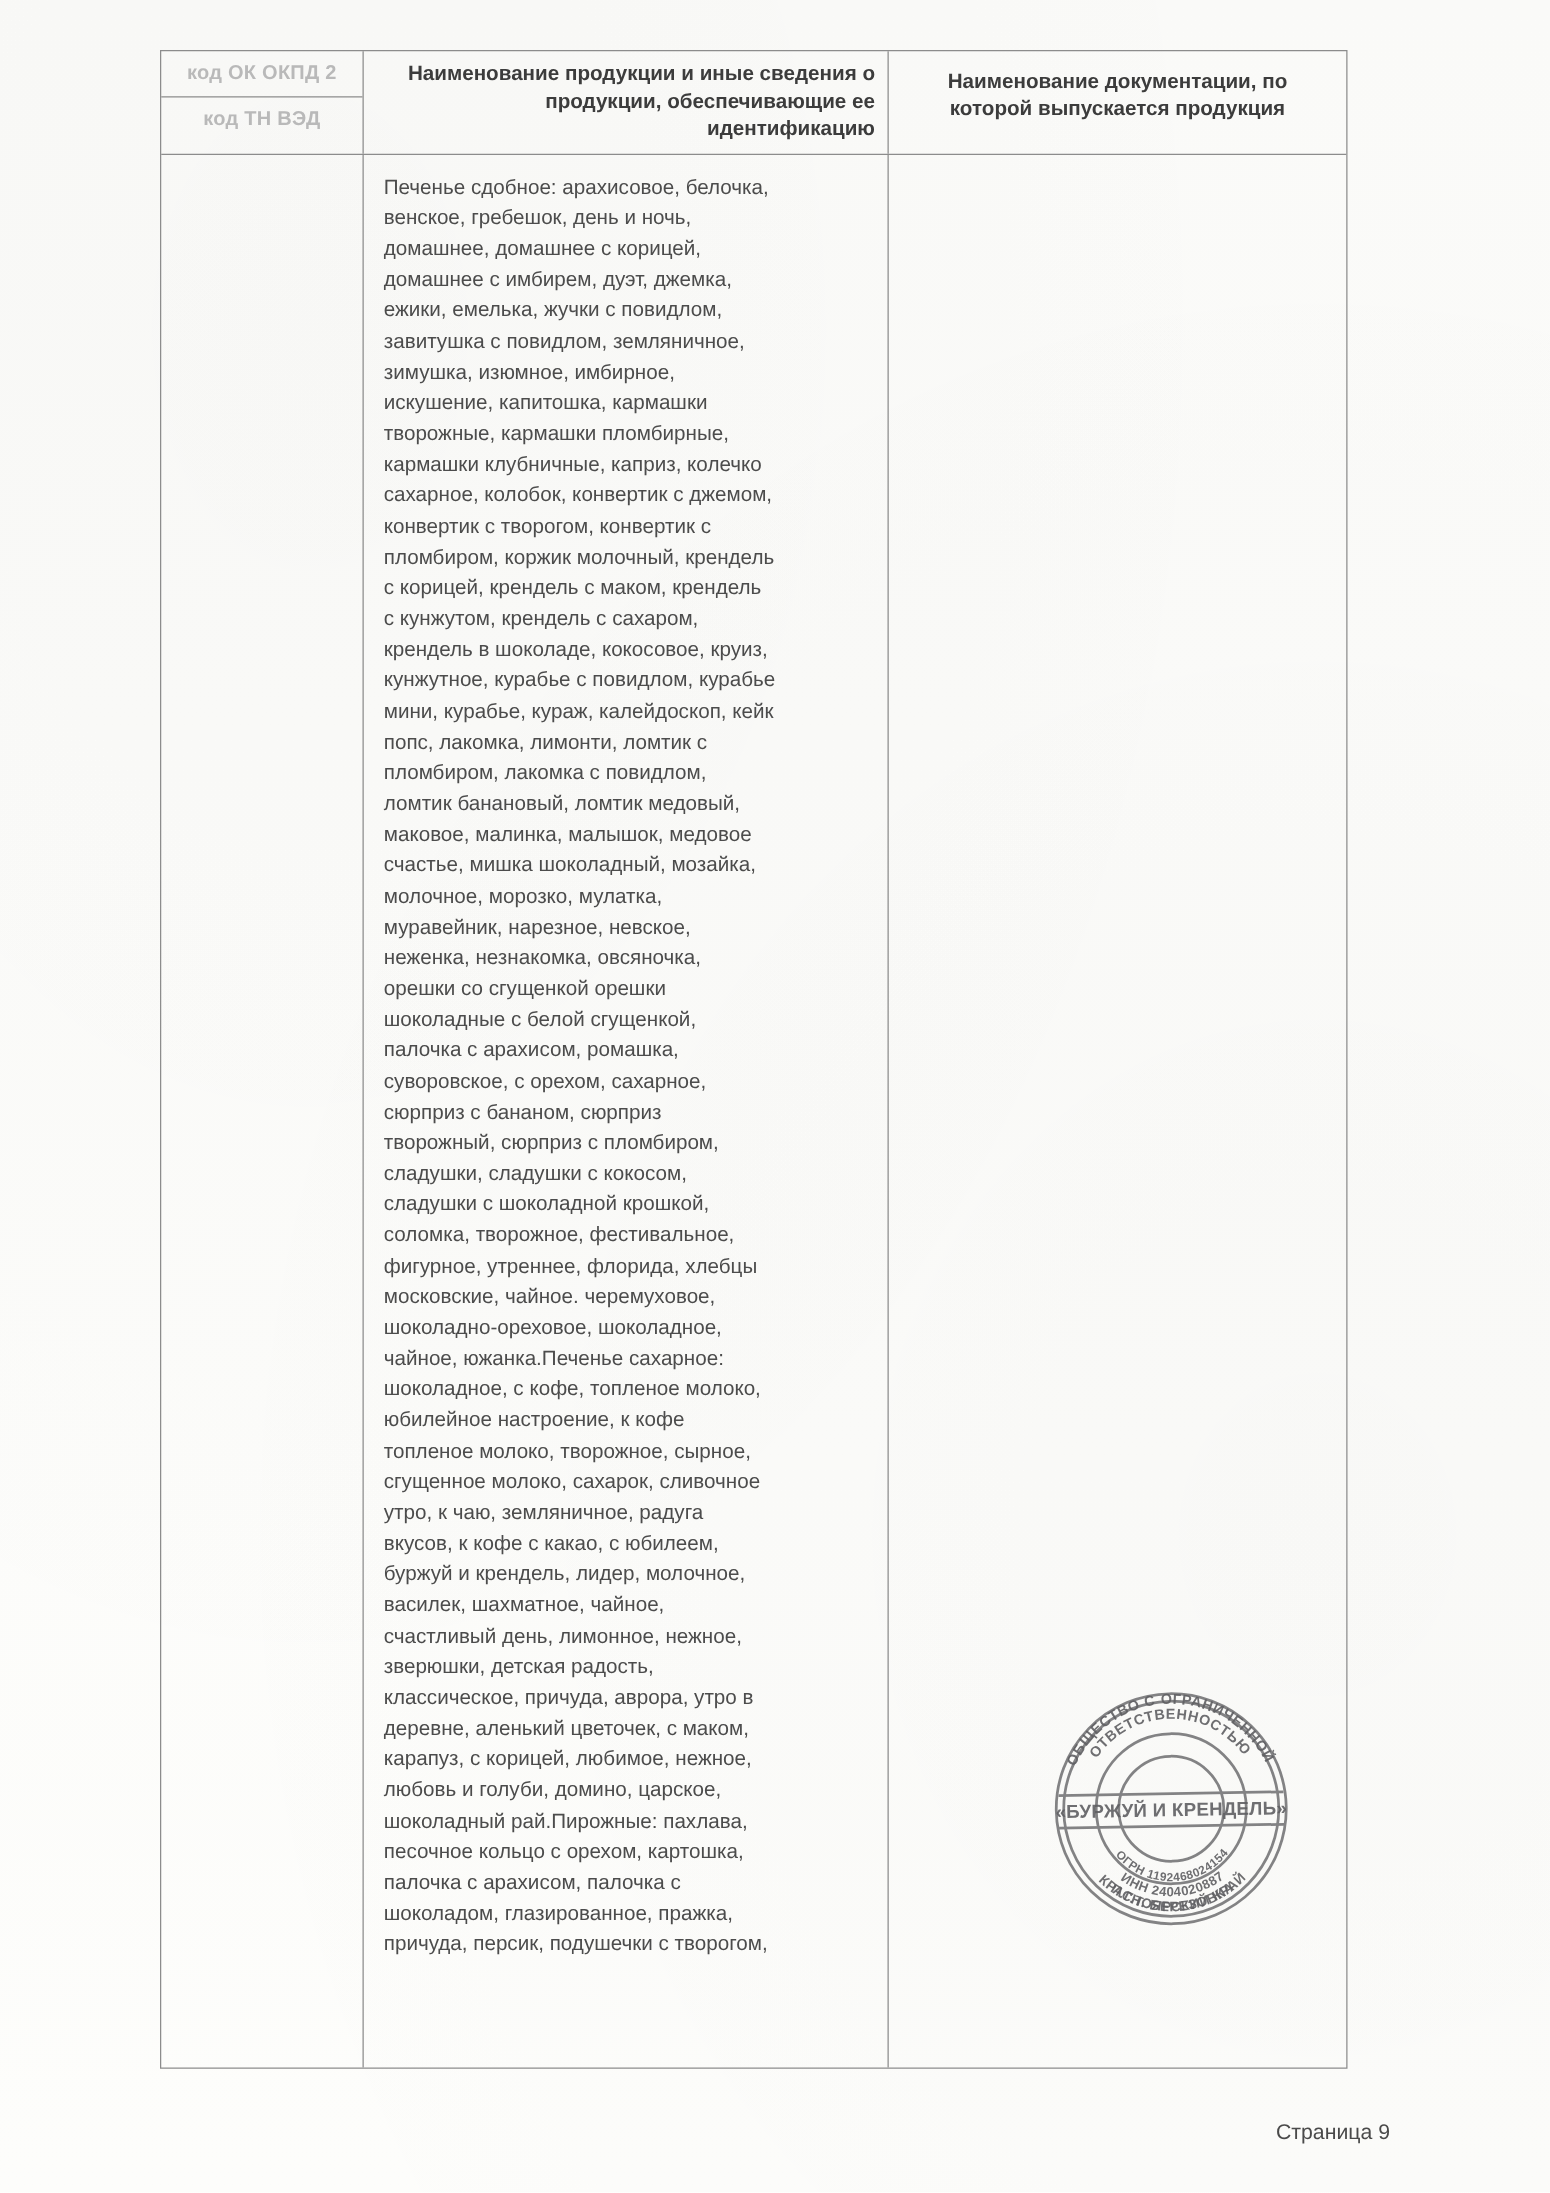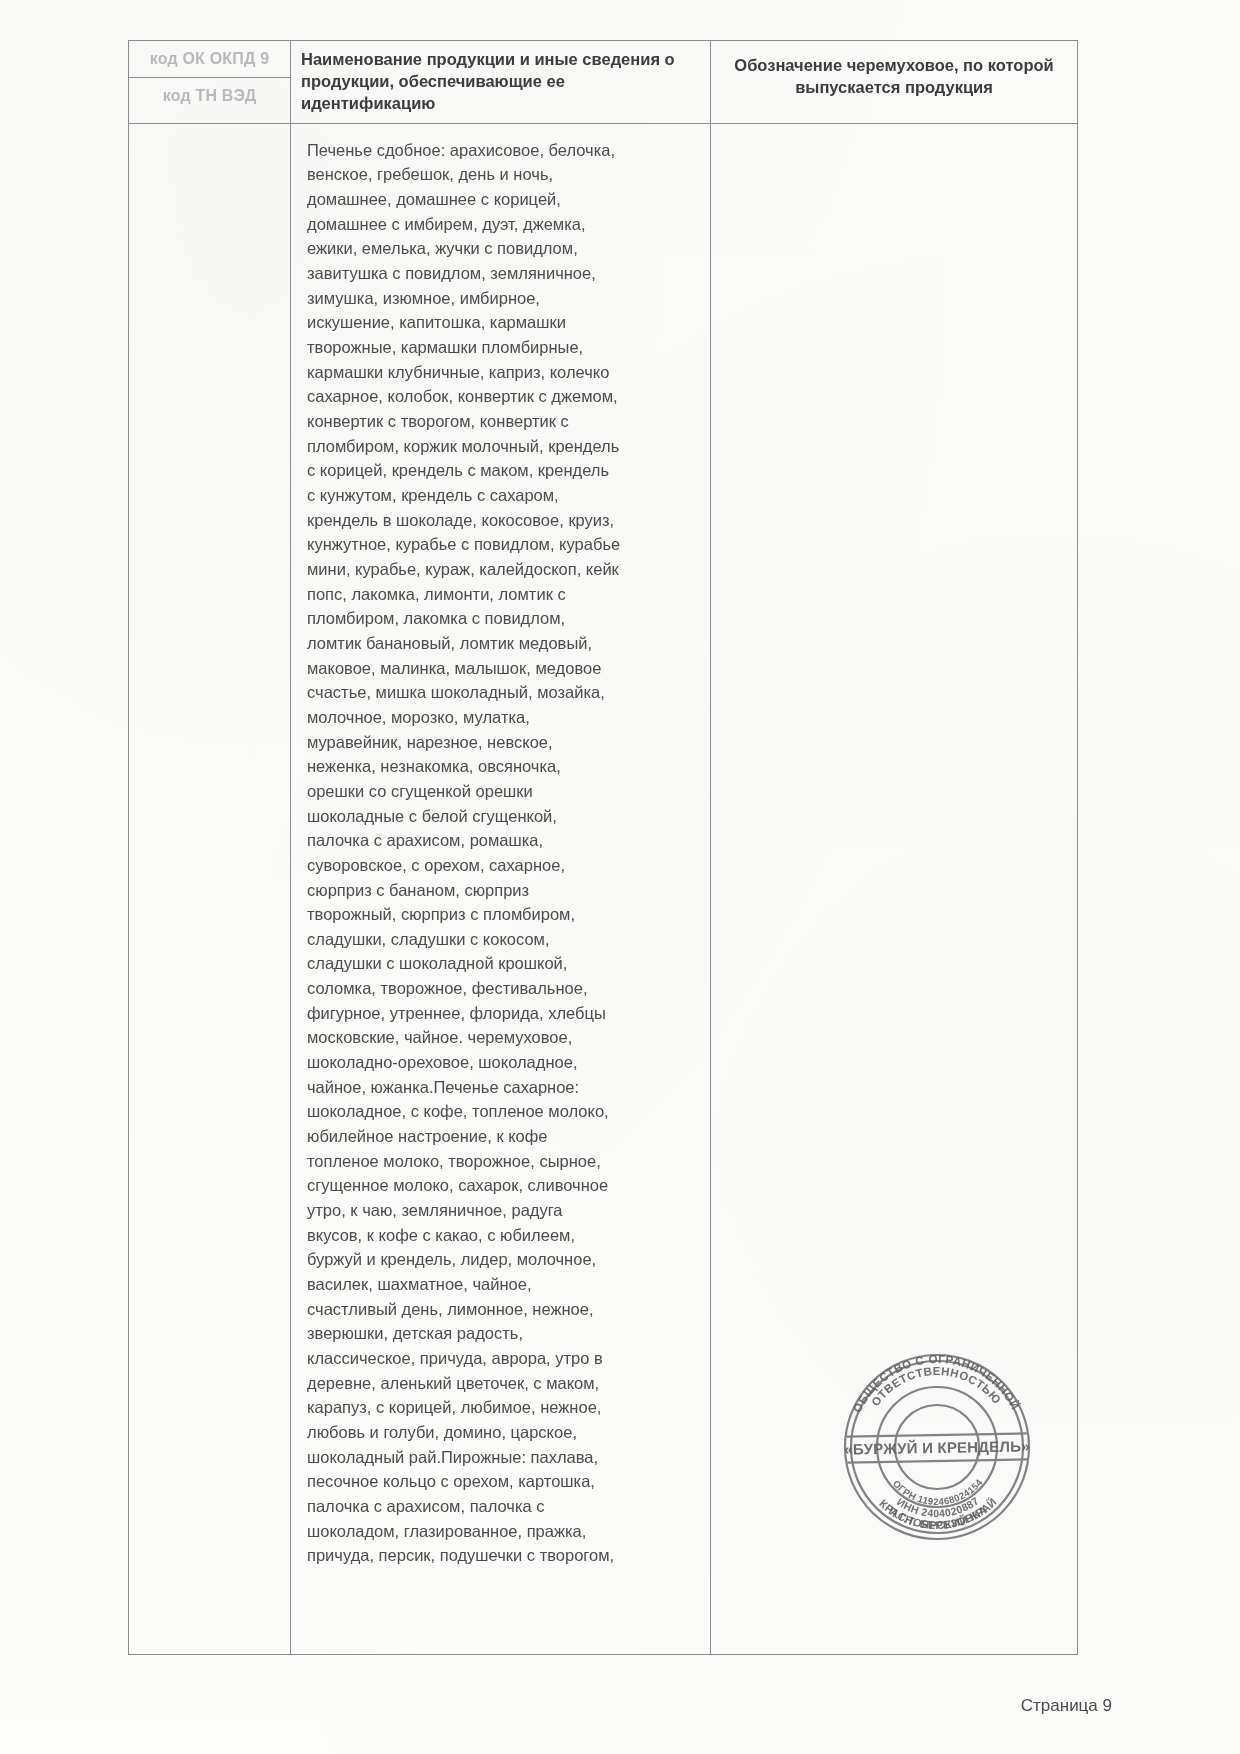--- a/index.html
+++ b/index.html
@@ -63,21 +63,21 @@
     letter-spacing: 0.2px;
   }
   .code-cell.first {
     border-bottom: 1px solid #8c8c8c;
   }
   .col-name {
     width: 420px;
     box-sizing: border-box;
     border-right: 1px solid #8c8c8c;
     padding: 8px 10px;
-    text-align: left;
+    text-align: right;
     font-size: 16.5px;
     font-weight: bold;
     line-height: 1.33;
     color: #3c3c3c;
   }
   .col-doc {
     flex: 1;
     box-sizing: border-box;
     padding: 14px 12px;
     text-align: center;
@@ -132,25 +132,25 @@
 </style>
 </head>
 <body>
 
 <div class="page">
 
   <div class="table">
 
     <div class="thead">
       <div class="col-codes">
-        <div class="code-cell first">код ОК ОКПД 9</div>
+        <div class="code-cell first">код ОК ОКПД 2</div>
         <div class="code-cell">код ТН ВЭД</div>
       </div>
       <div class="col-name">Наименование продукции и иные сведения о продукции, обеспечивающие ее идентификацию</div>
-      <div class="col-doc">Обозначение черемуховое, по которой выпускается продукция</div>
+      <div class="col-doc">Наименование документации, по которой выпускается продукция</div>
     </div>
 
     <div class="tbody">
       <div class="body-codes">
         <div class="code-cell"></div>
       </div>
       <div class="body-name">Печенье сдобное: арахисовое, белочка,
 венское, гребешок, день и ночь,
 домашнее, домашнее с корицей,
 домашнее с имбирем, дуэт, джемка,

